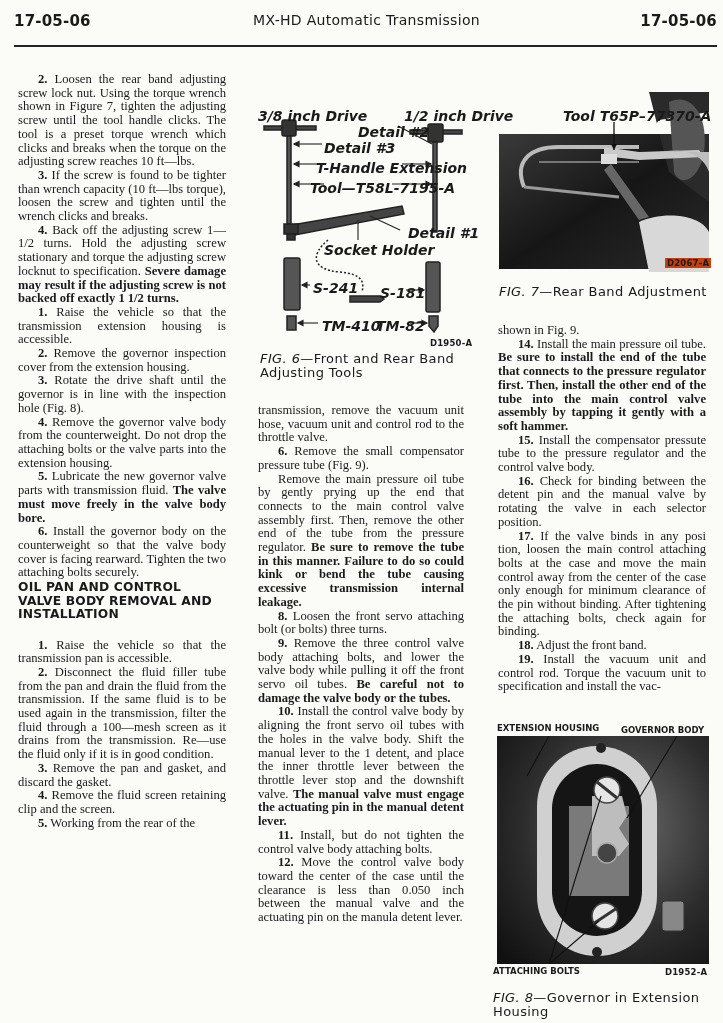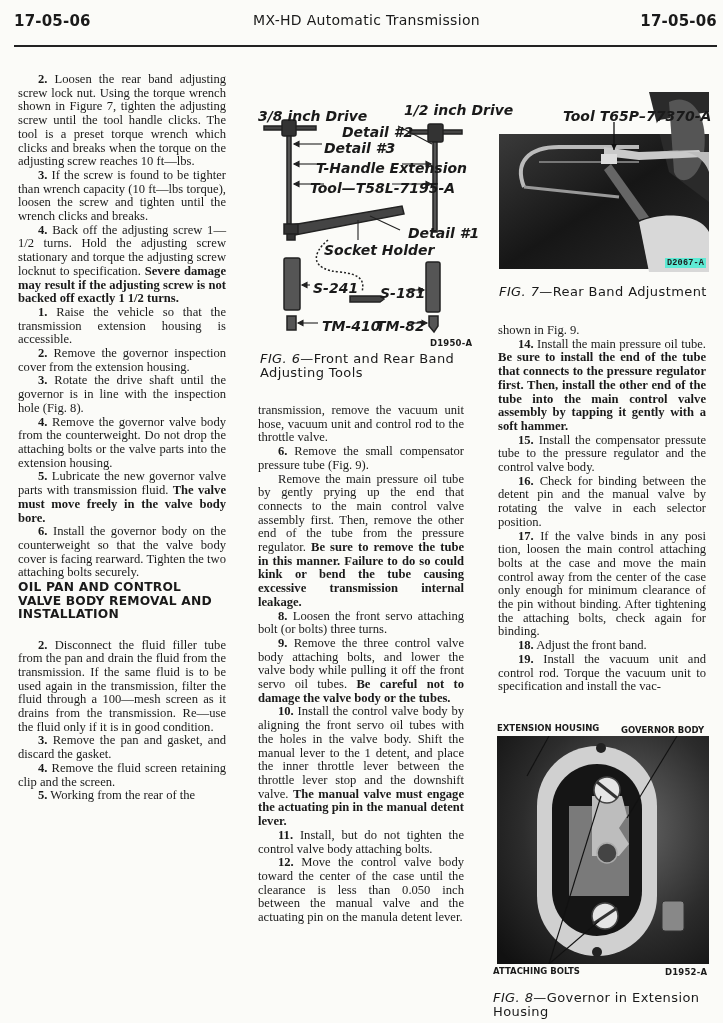--- a/index.html
+++ b/index.html
@@ -42,20 +42,21 @@
   <p><b>4.</b><span> Back off the adjusting screw 1—1/2 turns. Hold the adjusting screw stationary and torque the adjusting screw locknut to specification. </span><b>Severe damage may result if the adjusting screw is not backed off exactly 1 1/2 turns.</b></p>
 
   <p><b>1.</b><span> Raise the vehicle so that the transmission extension housing is accessible.</span></p>
   <p><b>2.</b><span> Remove the governor inspection cover from the extension housing.</span></p>
   <p><b>3.</b><span> Rotate the drive shaft until the governor is in line with the inspection hole (Fig. 8).</span></p>
   <p><b>4.</b><span> Remove the governor valve body from the counterweight. Do not drop the attaching bolts or the valve parts into the extension housing.</span></p>
   <p><b>5.</b><span> Lubricate the new governor valve parts with transmission fluid. </span><b>The valve must move freely in the valve body bore.</b></p>
   <p><b>6.</b><span> Install the governor body on the counterweight so that the valve body cover is facing rearward. Tighten the two attaching bolts securely.</span></p>
 
   <div class="h2" style="margin-top:1px;">OIL PAN AND CONTROL VALVE BODY REMOVAL AND INSTALLATION</div>
+  <p><b>1.</b><span> Raise the vehicle so that the transmission pan is accessible.</span></p>
   <p><b>2.</b><span> Disconnect the fluid filler tube from the pan and drain the fluid from the transmission. If the same fluid is to be used again in the transmission, filter the fluid through a 100—mesh screen as it drains from the transmission. Re—use the fluid only if it is in good condition.</span></p>
   <p><b>3.</b><span> Remove the pan and gasket, and discard the gasket.</span></p>
   <p><b>4.</b><span> Remove the fluid screen retaining clip and the screen.</span></p>
   <p><b>5.</b><span> Working from the rear of the</span></p>
 </div>
 
 <div style="position:absolute; left:250px; top:100px; width:235px; height:285px;">
   <svg width="235" height="240" style="position:absolute; left:0; top:0;">
     <g stroke="#222" fill="none" stroke-width="1.5">
 
@@ -99,22 +100,22 @@
         <path d="M52 185 l5 -2.5 v5 z"></path>
       <line x1="156" y1="190" x2="174" y2="190"></line>
         <path d="M174 190 l-5 -2.5 v5 z"></path>
       <line x1="68" y1="223" x2="48" y2="223"></line>
         <path d="M48 223 l5 -2.5 v5 z"></path>
       <line x1="160" y1="223" x2="177" y2="223"></line>
         <path d="M177 223 l-5 -2.5 v5 z"></path>
     </g>
   </svg>
   <span class="lab" style="left:8px; top:8px;">3/8 inch Drive</span>
-  <span class="lab" style="left:154px; top:2px;">1/2 inch Drive</span>
-  <span class="lab" style="left:92px; top:24px;">Detail #2</span>
+  <span class="lab" style="left:154px; top:8px;">1/2 inch Drive</span>
+  <span class="lab" style="left:108px; top:24px;">Detail #2</span>
   <span class="lab" style="left:74px; top:40px;">Detail #3</span>
   <span class="lab" style="left:66px; top:60px;">T-Handle Extension</span>
   <span class="lab" style="left:60px; top:80px;">Tool—T58L-7195-A</span>
   <span class="lab" style="left:158px; top:125px;">Detail #1</span>
   <span class="lab" style="left:74px; top:142px;">Socket Holder</span>
   <span class="lab" style="left:63px; top:180px;">S-241</span>
   <span class="lab" style="left:130px; top:185px;">S-181</span>
   <span class="lab" style="left:72px; top:218px;">TM-410</span>
   <span class="lab" style="left:126px; top:218px;">TM-82</span>
   <span class="code" style="left:180px; top:238px;">D1950-A</span>
@@ -152,21 +153,21 @@
     <path d="M40 70 L140 70" stroke="#777" stroke-width="2" fill="none"></path>
     <path d="M105 55 L140 60 L200 58 L205 65 L140 68 L105 64 Z" fill="#c9c9c9"></path>
     <rect x="102" y="62" width="16" height="10" fill="#ddd"></rect>
     <path d="M112 72 L150 125 L140 128 L105 78 Z" fill="#666"></path>
     <path d="M140 130 C 160 120, 200 120, 210 140 L210 180 L150 180 Z" fill="#d8d8d8"></path>
     <path d="M160 60 C 190 55, 205 65, 210 80 L210 60 Z" fill="#bdbdbd"></path>
     <line x1="115" y1="30" x2="115" y2="58" stroke="#111" stroke-width="1.3"></line>
     <path d="M115 58 l-3 -6 h6 z" fill="#111"></path>
   </svg>
   <span class="lab" style="left:66px; top:16px;">Tool T65P–77370-A</span>
-  <span class="code" style="left:168px; top:166px; background:#5eead4; padding:0 2px;font-family:Liberation Mono, monospace;">D2067-A</span>
+  <span class="code" style="left:168px; top:166px; background:#c2410c; padding:0 2px;">D2067-A</span>
   <div class="figcap" style="position:absolute; left:2px; top:193px; width:215px;">
     <span class="fig">FIG. 7</span><span>—Rear Band Adjustment</span>
   </div>
 </div>
 
 <div class="col" style="left:498px; top:324px; width:208px;">
   <p class="noind">shown in Fig. 9.</p>
   <p><b>14.</b><span> Install the main pressure oil tube. </span><b>Be sure to install the end of the tube that connects to the pressure regulator first. Then, install the other end of the tube into the main control valve assembly by tapping it gently with a soft hammer.</b></p>
   <p><b>15.</b><span> Install the compensator pressute tube to the pressure regulator and the control valve body.</span></p>
   <p><b>16.</b><span> Check for binding between the detent pin and the manual valve by rotating the valve in each selector position.</span></p>

